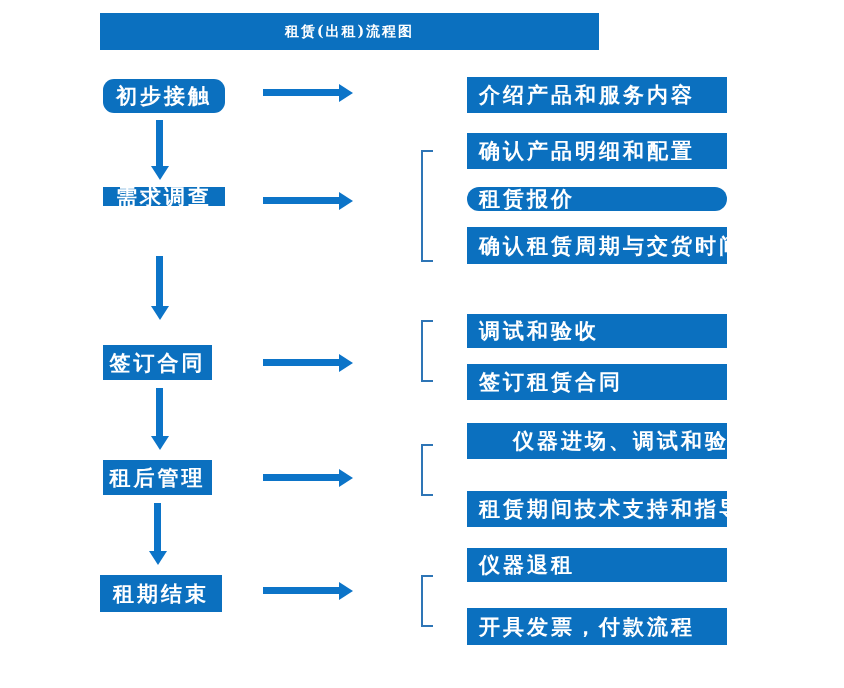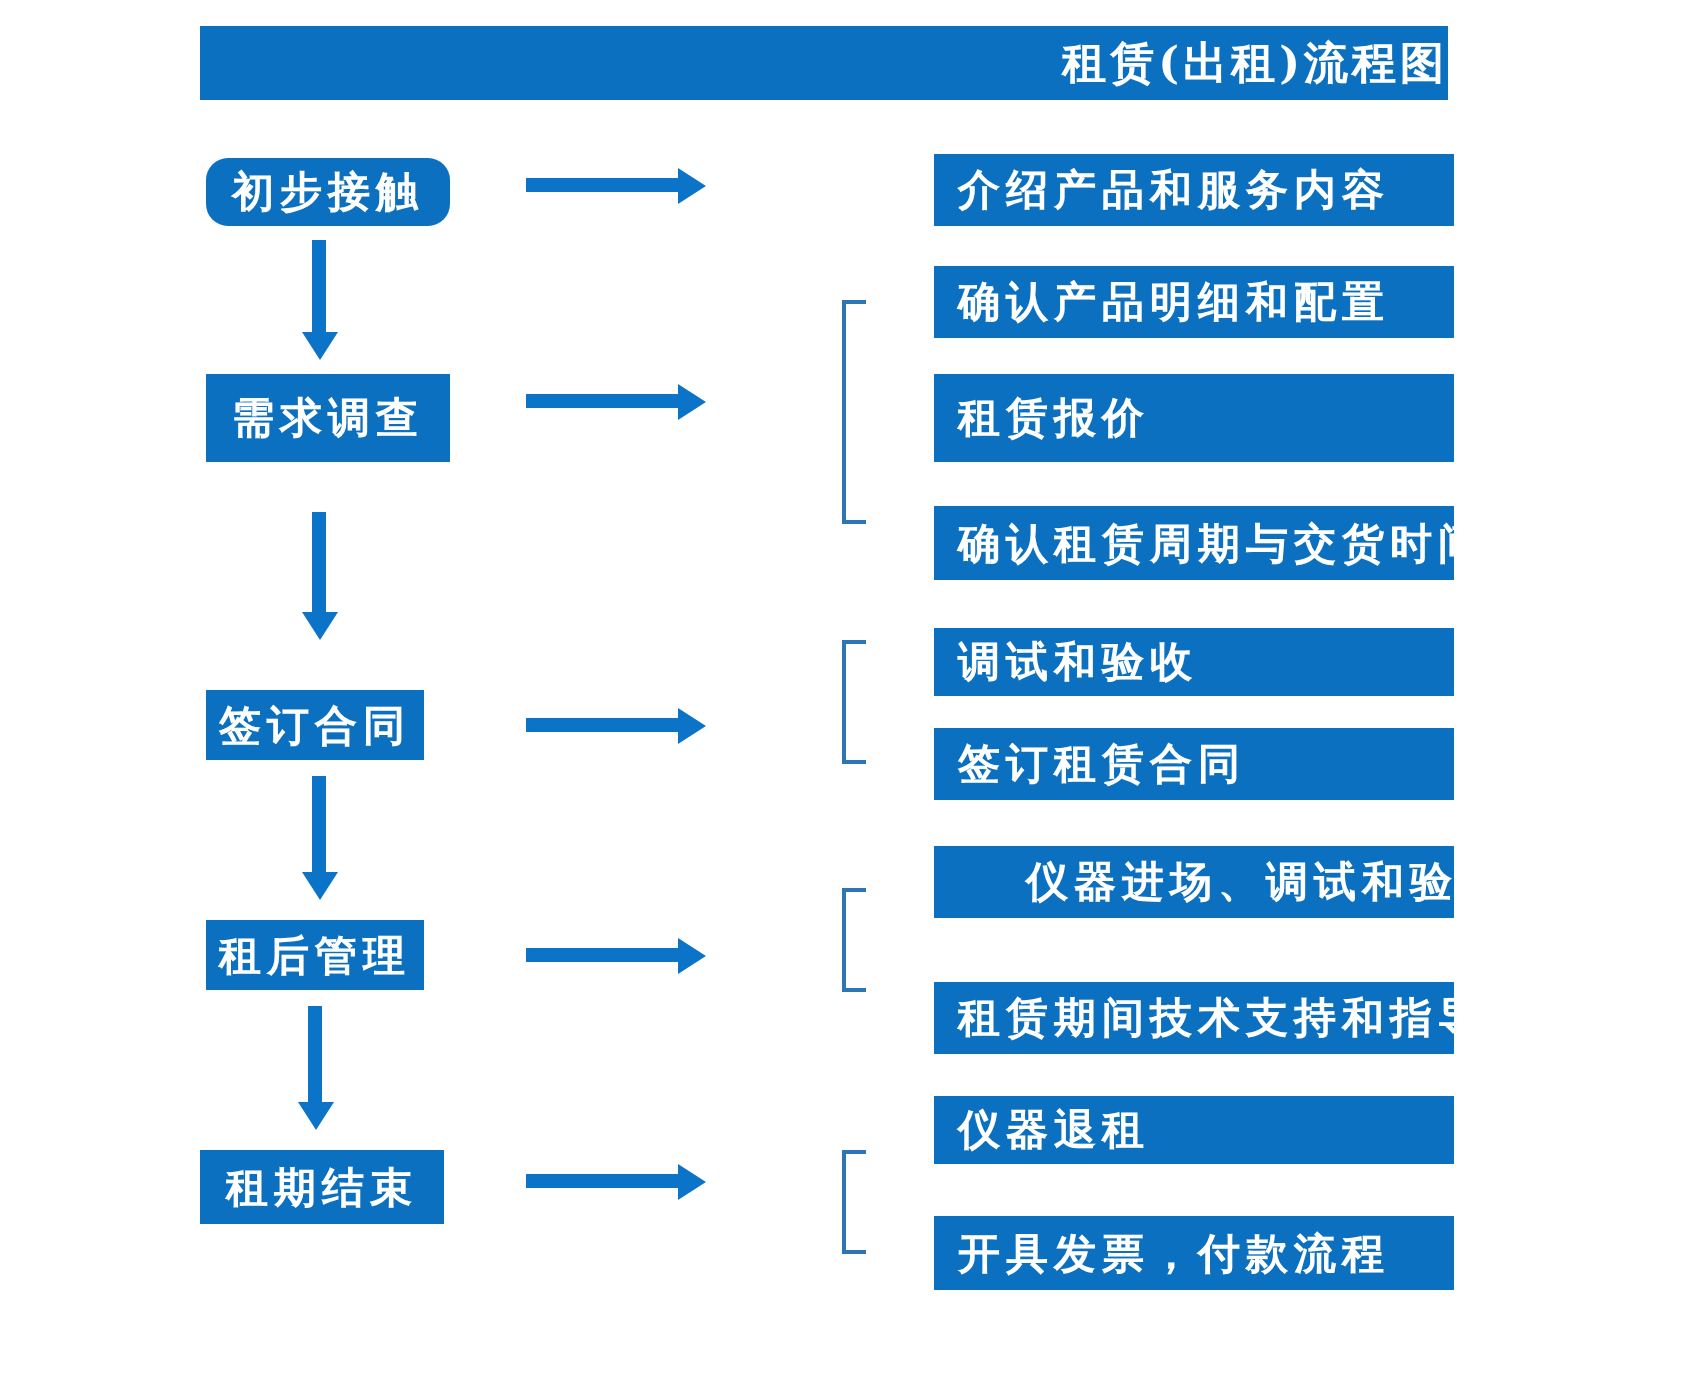--- a/index.html
+++ b/index.html
@@ -7,25 +7,25 @@
     position: relative;
     width: 844px;
     height: 688px;
     background: var(--background, #ffffff);
     font-family: "DejaVu Serif", "Liberation Serif", serif;
     overflow: hidden;
   }
   .title-bar {
     position: absolute;
     left: 100px; top: 13px;
-    width: 624px; height: 37px;
+    width: 499px; height: 37px;
     background: var(--box-blue, #0b70bf);
     color: var(--text-color, #ffffff);
-    display: flex; align-items: center; justify-content: flex-end;
-    font-weight: bold; font-size: 22px; letter-spacing: 2px;
+    display: flex; align-items: center; justify-content: center;
+    font-weight: bold; font-size: 14px; letter-spacing: 2px;
   }
   .box {
     position: absolute;
     background: var(--box-blue, #0b70bf);
     color: var(--text-color, #ffffff);
     font-weight: bold;
     display: flex; align-items: center;
     box-sizing: border-box;
   }
   .lbox { justify-content: center; font-size: 21px; letter-spacing: 3px; }
@@ -68,29 +68,29 @@
 </head>
 <body>
 
 <div class="canvas">
 
   <div class="title-bar">
     <span>租赁(出租)流程图</span>
   </div>
 
   <div class="box lbox" style="left:103px; top:79px;  width:122px; height:34px;border-radius:11px;">初步接触</div>
-  <div class="box lbox" style="left:103px; top:187px; width:122px; height:44px;">需求调查</div>
+  <div class="box lbox" style="left:103px; top:187px; width:122px; height:19px;">需求调查</div>
   <div class="box lbox" style="left:103px; top:345px; width:109px; height:35px;">签订合同</div>
   <div class="box lbox" style="left:103px; top:460px; width:109px; height:35px;">租后管理</div>
   <div class="box lbox" style="left:100px; top:575px; width:122px; height:37px;">租期结束</div>
 
   <div class="box rbox" style="top:77px;  height:36px;">介绍产品和服务内容</div>
   <div class="box rbox" style="top:133px; height:36px;text-align:right;">确认产品明细和配置</div>
-  <div class="box rbox" style="top:187px; height:44px;">租赁报价</div>
-  <div class="box rbox" style="top:253px; height:37px;">确认租赁周期与交货时间</div>
+  <div class="box rbox" style="top:187px; height:24px;border-radius:12px;">租赁报价</div>
+  <div class="box rbox" style="top:227px; height:37px;">确认租赁周期与交货时间</div>
   <div class="box rbox" style="top:314px; height:34px;">调试和验收</div>
   <div class="box rbox" style="top:364px; height:36px;">签订租赁合同</div>
   <div class="box rbox" style="top:423px; height:36px;padding-left:46px;">仪器进场、调试和验收</div>
   <div class="box rbox" style="top:491px; height:36px;">租赁期间技术支持和指导</div>
   <div class="box rbox" style="top:548px; height:34px;">仪器退租</div>
   <div class="box rbox" style="top:608px; height:37px;">开具发票，付款流程</div>
 
   <div class="harrow" style="left:263px; top:89px;"></div>
   <div class="harrow" style="left:263px; top:197px;"></div>
   <div class="harrow" style="left:263px; top:359px;"></div>

